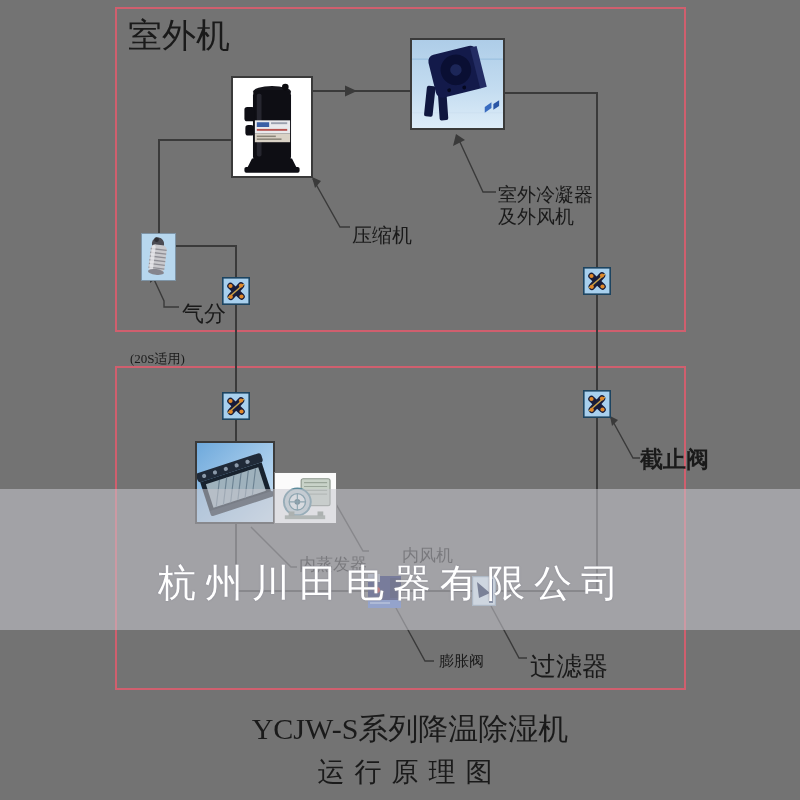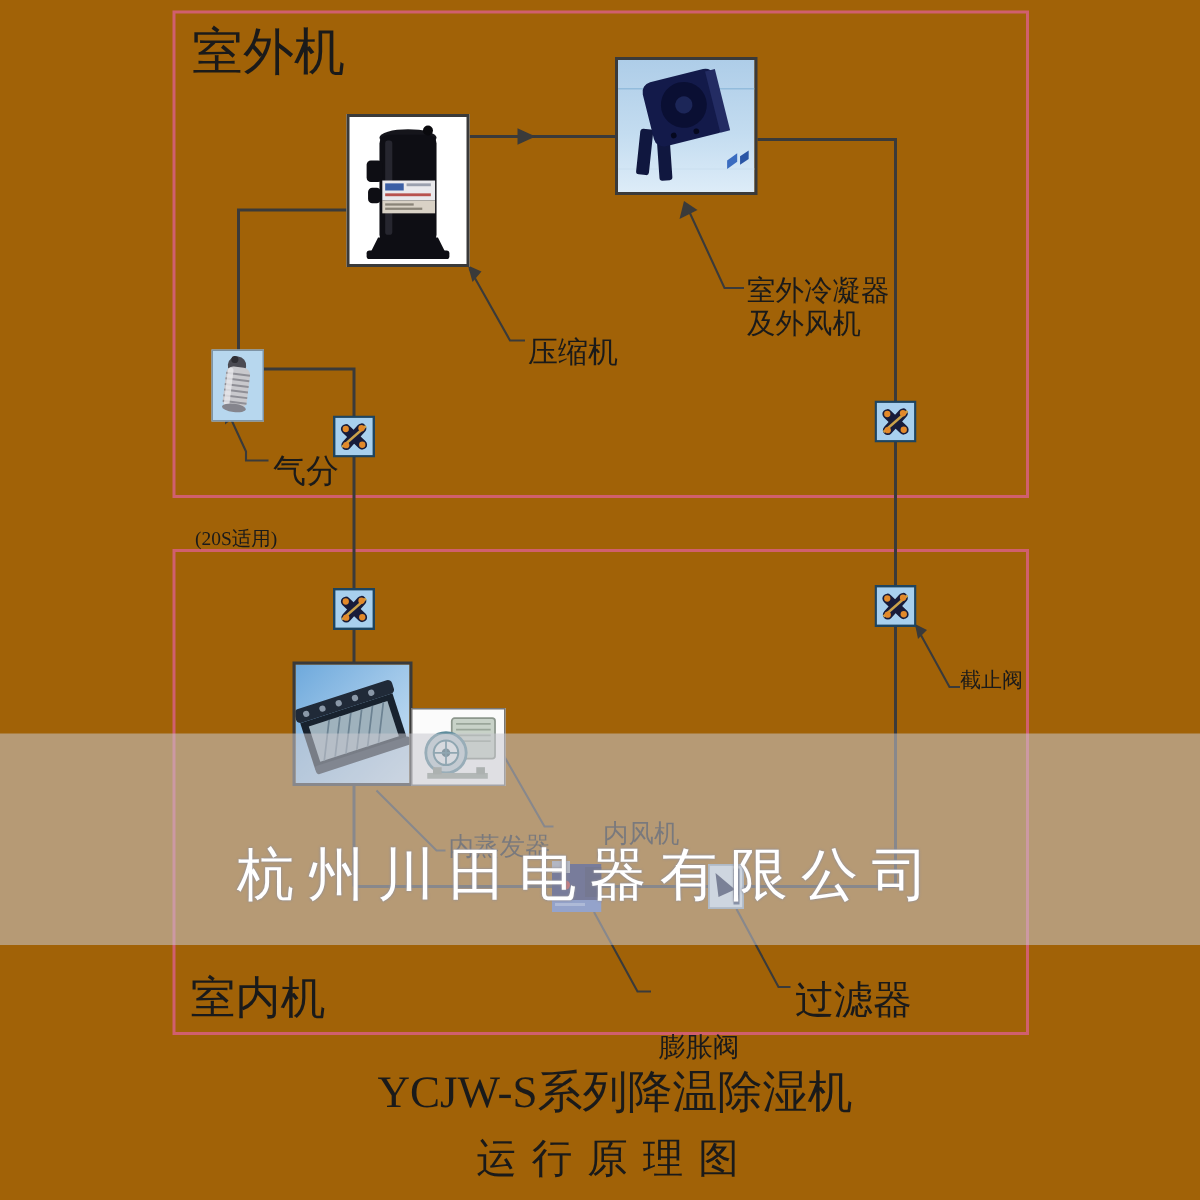--- a/index.html
+++ b/index.html
@@ -1,17 +1,17 @@
 <!DOCTYPE html>
 <html><head>
 <meta charset="utf-8">
 <style>
   html,body{margin:0;padding:0;background:#fff;}
   #canvas{
-    position:relative;width:800px;height:800px;background:#a16207;
+    position:relative;width:800px;height:800px;background:#737373;
     overflow:hidden;
     font-family:"Liberation Serif","DejaVu Serif",serif;
     color:#1a1a1a;
   }
   .redbox{position:absolute;border:2px solid #d05f6e;background:transparent;z-index:0;}
   #outdoor-box{left:115px;top:7px;width:567px;height:321px;}
   #indoor-box{left:115px;top:366px;width:567px;height:320px;}
   #pipes{position:absolute;left:0;top:0;z-index:1;}
   .comp{position:absolute;z-index:2;box-sizing:border-box;}
   .comp svg{display:block;width:100%;height:100%;}
@@ -29,24 +29,24 @@
   #indoor-fan{left:274px;top:472px;width:63px;height:52px;background:#fbfbfb;border:1.5px solid #777;}
   #expansion-valve{left:368px;top:574px;width:33px;height:34px;}
   #filter{left:472px;top:576px;width:24px;height:30px;}
   .lbl{position:absolute;z-index:3;white-space:nowrap;line-height:1.15;}
   #outdoor-label{left:128px;top:16px;font-size:34px;}
   #indoor-label{left:127px;top:649px;font-size:30px;}
   #compressor-label{left:352px;top:224px;font-size:20px;}
   #condenser-label{left:498px;top:184px;font-size:19px;line-height:22px;}
   #separator-note{left:130px;top:312px;font-size:13px;margin-top:40px;}
   #separator-label{left:182px;top:301px;font-size:22px;}
-  #stop-valve-label{left:640px;top:447px;font-size:14px;}
+  #stop-valve-label{left:640px;top:447px;font-size:23px;font-weight:bold;}
   #evaporator-label{left:299px;top:555px;font-size:17px;}
   #fan-label{left:372px;top:546px;font-size:17px;margin-left:30px;}
-  #expansion-label{left:439px;top:653px;font-size:18px;margin-top:35px;}
+  #expansion-label{left:439px;top:653px;font-size:15px;}
   #filter-label{left:530px;top:652px;font-size:26px;}
   #wm-band{position:absolute;left:0;top:489px;width:800px;height:141px;
     background:rgba(200,200,208,0.55);z-index:5;}
   .wm-text{position:absolute;z-index:6;color:#ffffff;white-space:nowrap;
     text-shadow:0 0 2px #8f8f99,0 0 1px #9a9aa4;}
   #wm-site{left:161px;top:494px;font-size:45px;letter-spacing:1px;
     font-family:"DejaVu Sans","Liberation Sans",sans-serif;font-weight:400;}
   #wm-company{left:158px;top:558px;font-size:38px;letter-spacing:9px;
     font-family:"DejaVu Sans","Liberation Sans",sans-serif;text-align:center;}
   #title-line1{left:10px;top:712px;width:800px;text-align:center;font-size:30px;z-index:3;}
@@ -258,21 +258,20 @@
 
   <div class="comp" id="filter">
     <svg viewBox="0 0 24 30">
       <rect x="0.6" y="0.6" width="22.8" height="28.8" fill="#d5e6f4" stroke="#90a8bc" stroke-width="1.2"></rect>
       <path d="M5 6 L18 17 L7 22 Z" fill="#1c2a52"></path>
       <rect x="17" y="3" width="4" height="24" fill="#38507a"></rect>
     </svg>
   </div>
 
   <div class="lbl" id="outdoor-label">室外机</div>
-  <div class="lbl" id="indoor-label">室内机</div>
   <div class="lbl" id="compressor-label">压缩机</div>
   <div class="lbl" id="condenser-label">
     <span>室外冷凝器</span><br>
     <span>及外风机</span>
   </div>
   <div class="lbl" id="separator-note">(20S适用)</div>
   <div class="lbl" id="separator-label">气分</div>
   <div class="lbl" id="stop-valve-label">截止阀</div>
   <div class="lbl" id="evaporator-label">内蒸发器</div>
   <div class="lbl" id="fan-label">内风机</div>

